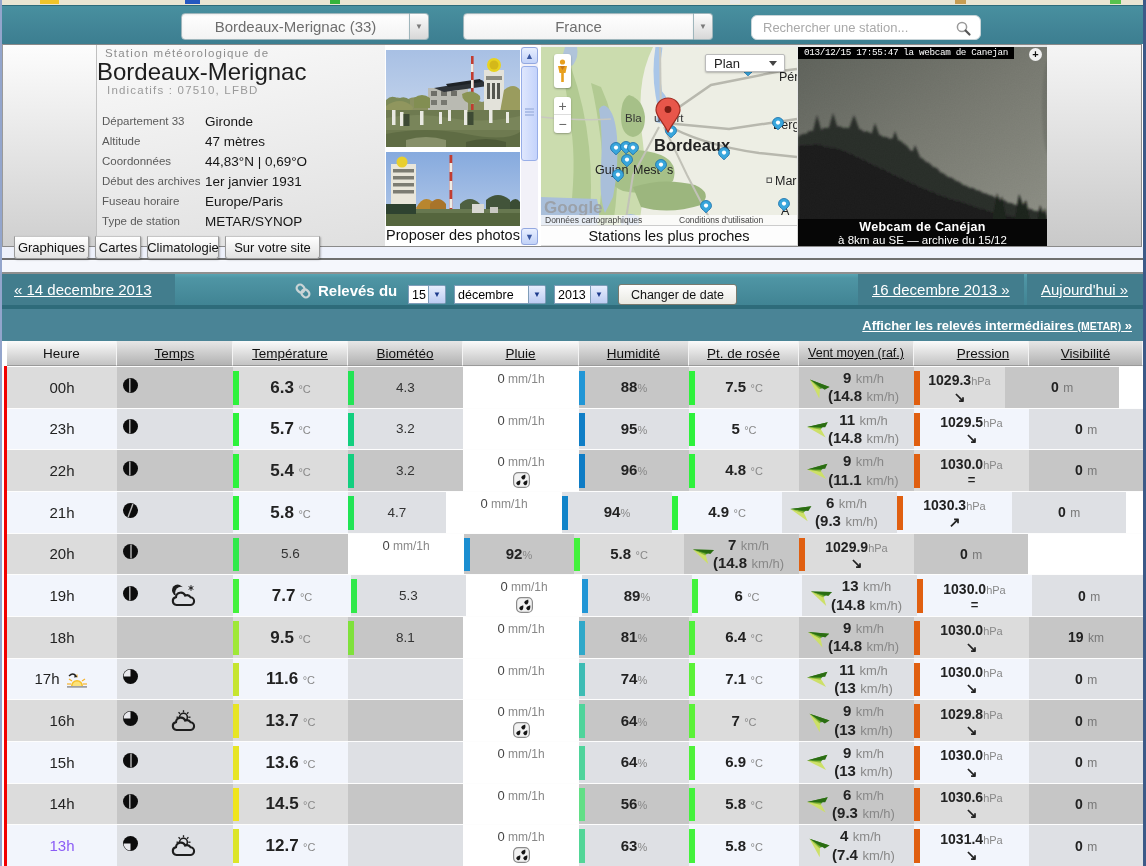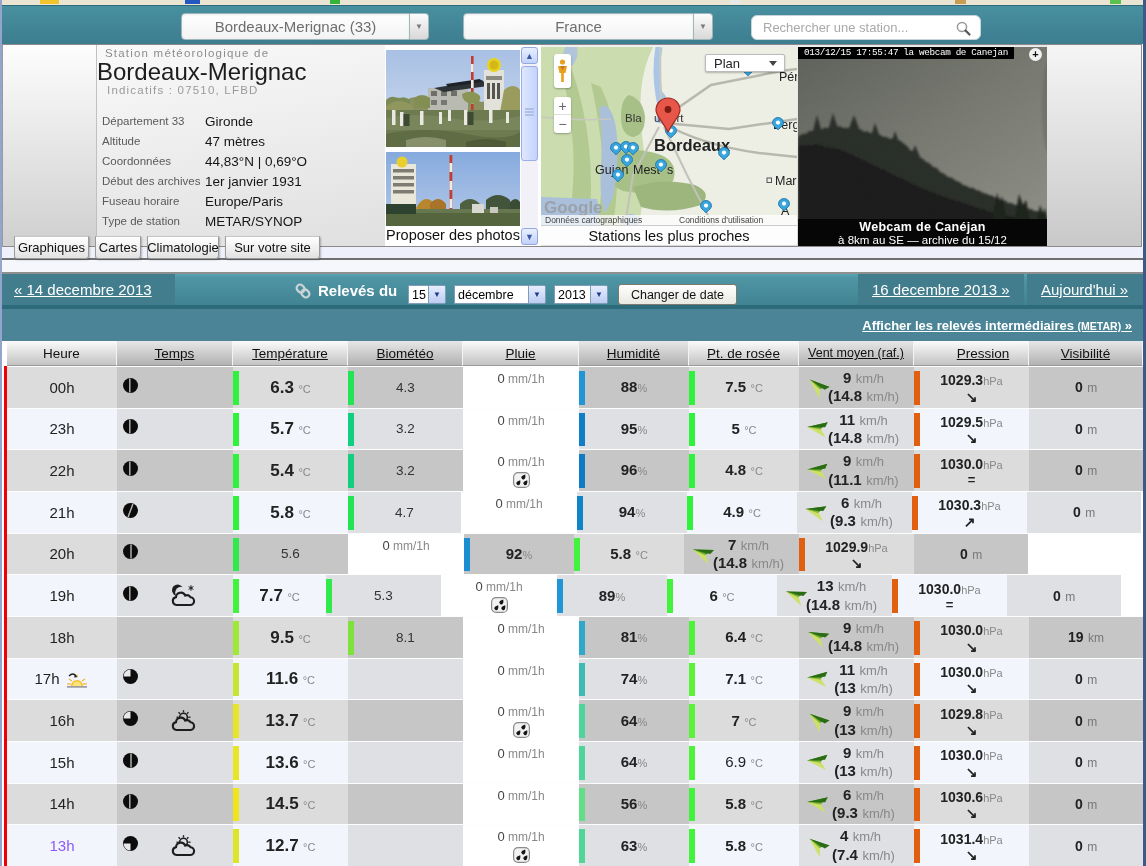--- a/index.html
+++ b/index.html
@@ -385,21 +385,21 @@
 <div class="cell" style="width:115px;background:#c6c6c6">
         <div style="position:absolute;left:7px;top:50%;margin-top:-12px"><svg width="23" height="23" viewBox="-10.5 -10.5 21 21" style="transform:rotate(42deg)">
             <path d="M-9.5 0 L8.5 -7 L3 0 Z" fill="#3e8f1e"></path>
             <path d="M-9.5 0 L8.5 7 L3 0 Z" fill="#cde068"></path>
             <path d="M-9.5 0 L8.5 -7 L6.8 -2.2 Z" fill="#2a6c12"></path>
             <path d="M-9.5 0 L3 -0.8 L3 0.8 Z" fill="#8fb83a"></path>
           </svg></div>
         <div style="margin-left:14px"><span style="font-size:15px;font-weight:bold;color:#222">9</span> <span style="font-size:13px;color:#888">km/h</span></div>
         <div style="margin-left:14px"><span style="font-size:15px;font-weight:bold;color:#222">(14.8</span> <span style="font-size:13px;color:#888">km/h)</span></div>
       </div>
-<div class="cell" style="width:115px;background:#dcdcdc">
+<div class="cell" style="width:91px;background:#dcdcdc">
         <div class="bar" style="background:#e05f10"></div>
         <div><span style="font-size:14px;font-weight:bold;color:#222">1029.3</span><span class="small">hPa</span></div>
         <div style="font-size:14px;color:#222;font-weight:bold;line-height:1">↘</div>
       </div>
 <div class="cell" style="width:114px;background:#c6c6c6">
         <div><span style="font-size:14px;font-weight:bold;color:#222">0</span> <span style="font-size:12px;color:#777">m</span></div>
       </div>
 </div>
 <div class="row" style="margin-left:7px;height:41.68px;border-top:1px solid #fdfdfd">
 <div class="cell" style="width:110px;background:#f2f5fc;flex-direction:row;gap:4px">
@@ -511,21 +511,21 @@
 <div class="cell" style="width:116px;background:#dee0e4;align-items:flex-start;justify-content:center">
         <div style="margin-left:6px"><svg width="15" height="15" viewBox="0 0 15 15">
             <circle cx="7.5" cy="7.5" r="7.5" fill="#0c0c0c"></circle>
             <rect x="6.8" y="0.5" width="1.4" height="14" fill="#b9b9b9" transform="rotate(20 7.5 7.5)"></rect>
           </svg></div>
       </div>
 <div class="cell" style="width:115px;background:#f2f5fc">
         <div class="bar" style="background:#2ef23c"></div>
         <div><span style="font-size:17px;font-weight:bold;color:#222">5.8</span> <span class="small">°C</span></div>
       </div>
-<div class="cell" style="width:113px;background:#dee0e4">
+<div class="cell" style="width:98px;background:#dee0e4">
         <div class="bar" style="background:#22e455"></div>
         <span style="font-size:13.5px;color:#333">4.7</span>
       </div>
 <div class="cell" style="width:116px;background:#fff;justify-content:flex-start">
         <div style="margin-top:5px;font-size:12px;color:#888"><span style="color:#444;font-size:13px">0</span> mm/1h</div>
         <div style="margin-top:2px"></div>
       </div>
 <div class="cell" style="width:110px;background:#dee0e4">
         <div class="bar" style="background:#1184c9"></div>
         <div><span style="font-size:15px;font-weight:bold;color:#222">94</span><span class="small">%</span></div>
@@ -611,21 +611,21 @@
             <circle cx="8.6" cy="6.2" r="5.6" fill="#1d1d1d"></circle>
             <circle cx="12" cy="8.6" r="5.8" fill="#dee0e4"></circle>
             <g stroke="#1d1d1d" stroke-width="1">
               <line x1="22" y1="1.2" x2="22" y2="6.8"></line>
               <line x1="19.6" y1="2.6" x2="24.4" y2="5.4"></line>
               <line x1="24.4" y1="2.6" x2="19.6" y2="5.4"></line>
             </g>
             <path d="M6 20.5 a4 4 0 0 1 -0.5 -7.9 a4.8 4.8 0 0 1 9.2 -1.5 a4.2 4.2 0 0 1 5.4 1.7 a3.7 3.7 0 0 1 -0.8 7.7 Z" fill="#dee0e4" stroke="#1d1d1d" stroke-width="2.1" transform="translate(1.5,0.5)"></path>
           </svg></div>
       </div>
-<div class="cell" style="width:93px;background:#f2f5fc">
+<div class="cell" style="width:118px;background:#f2f5fc">
         <div class="bar" style="background:#43f23c"></div>
         <div><span style="font-size:17px;font-weight:bold;color:#222">7.7</span> <span class="small">°C</span></div>
       </div>
 <div class="cell" style="width:115px;background:#dee0e4">
         <div class="bar" style="background:#30e94a"></div>
         <span style="font-size:13.5px;color:#333">5.3</span>
       </div>
 <div class="cell" style="width:116px;background:#fff;justify-content:flex-start">
         <div style="margin-top:5px;font-size:12px;color:#888"><span style="color:#444;font-size:13px">0</span> mm/1h</div>
         <div style="margin-top:2px"><svg width="17" height="16" viewBox="0 0 17 16">
@@ -849,21 +849,21 @@
 <div class="cell" style="width:116px;background:#fff;justify-content:flex-start">
         <div style="margin-top:5px;font-size:12px;color:#888"><span style="color:#444;font-size:13px">0</span> mm/1h</div>
         <div style="margin-top:2px"></div>
       </div>
 <div class="cell" style="width:110px;background:#dee0e4">
         <div class="bar" style="background:#4fd49b"></div>
         <div><span style="font-size:15px;font-weight:bold;color:#222">64</span><span class="small">%</span></div>
       </div>
 <div class="cell" style="width:110px;background:#f2f5fc">
         <div class="bar" style="background:#4ff23a"></div>
-        <div><span style="font-size:15px;font-weight:normal;color:#222">6.9</span> <span class="small">°C</span></div>
+        <div><span style="font-size:15px;font-weight:bold;color:#222">6.9</span> <span class="small">°C</span></div>
       </div>
 <div class="cell" style="width:115px;background:#dee0e4">
         <div style="position:absolute;left:7px;top:50%;margin-top:-12px"><svg width="23" height="23" viewBox="-10.5 -10.5 21 21" style="transform:rotate(5deg)">
             <path d="M-9.5 0 L8.5 -7 L3 0 Z" fill="#3e8f1e"></path>
             <path d="M-9.5 0 L8.5 7 L3 0 Z" fill="#cde068"></path>
             <path d="M-9.5 0 L8.5 -7 L6.8 -2.2 Z" fill="#2a6c12"></path>
             <path d="M-9.5 0 L3 -0.8 L3 0.8 Z" fill="#8fb83a"></path>
           </svg></div>
         <div style="margin-left:14px"><span style="font-size:15px;font-weight:bold;color:#222">9</span> <span style="font-size:13px;color:#888">km/h</span></div>
         <div style="margin-left:14px"><span style="font-size:15px;font-weight:bold;color:#222">(13</span> <span style="font-size:13px;color:#888">km/h)</span></div>

